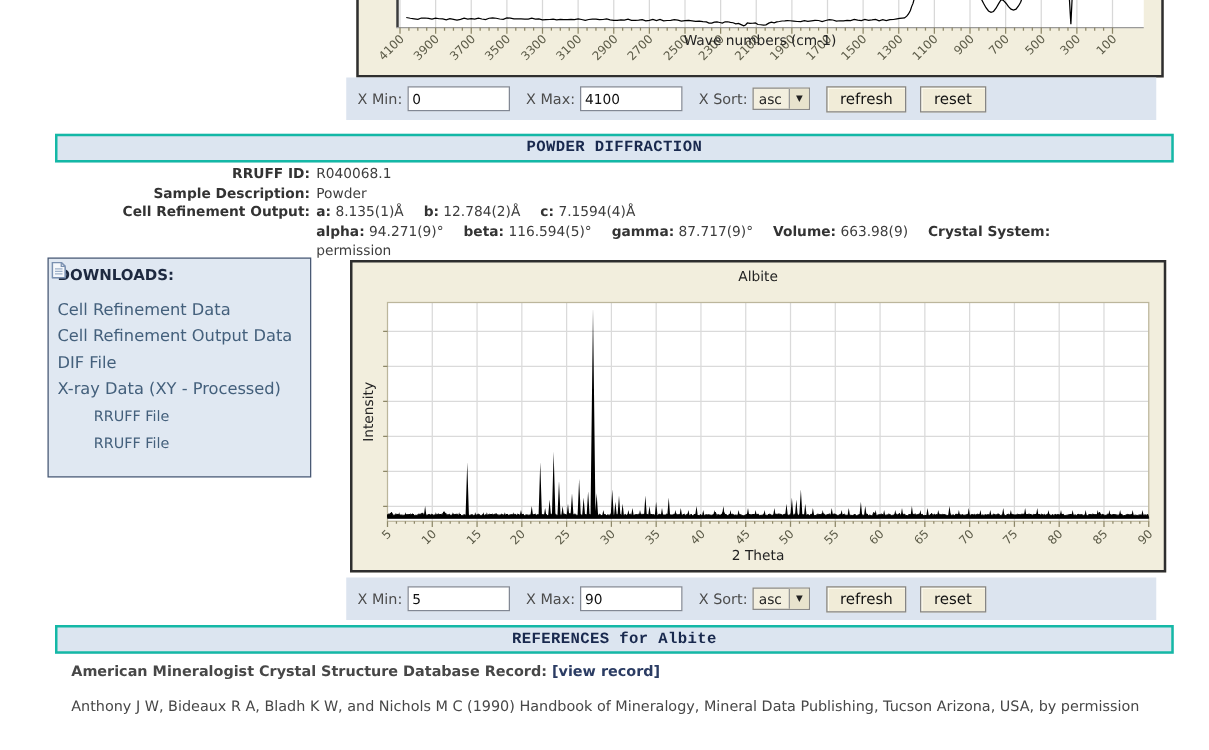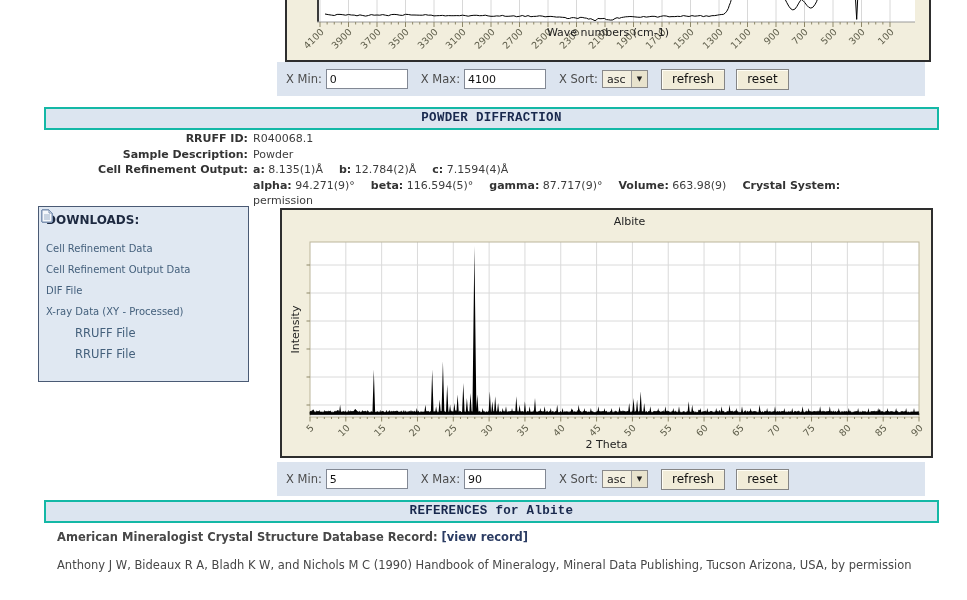--- a/index.html
+++ b/index.html
@@ -1,20 +1,20 @@
 <!DOCTYPE html>
 <html><head>
 <meta charset="utf-8">
 <style>
   html,body{margin:0;padding:0;background:#fff;}
   #page{position:relative;width:967px;height:600px;overflow:hidden;background:#fff;
         font-family:"DejaVu Sans","Liberation Sans",sans-serif;color:#333;}
   
   .chartbox{position:absolute;background:#f2eedd;border:2px solid #2e2e2e;}
-  .chart-title{position:absolute;left:0;width:100%;text-align:center;font-size:11px;color:#222;padding-left:23px;}
+  .chart-title{position:absolute;left:0;width:100%;text-align:center;font-size:11px;color:#222;}
   .xlabel{position:absolute;font-size:11px;color:#222;white-space:nowrap;}
   .ylabel{position:absolute;font-size:11px;color:#222;transform:rotate(-90deg);transform-origin:center;white-space:nowrap;}
   .xtick{position:absolute;font-size:9.5px;color:#5d5c49;transform:rotate(-45deg);
          transform-origin:100% 0;white-space:nowrap;}
   svg{position:absolute;left:0;top:0;}
   
   .controls{position:absolute;left:277px;width:648px;height:34px;background:#dce4ef;
             display:flex;align-items:center;padding-left:9px;box-sizing:border-box;}
   .ctl-label{font-size:11.5px;color:#4c4c4c;margin-right:4px;white-space:nowrap;text-align:center;}
   .ctl-input{width:74px;height:16px;border:1px solid #828894;font-size:11px;
@@ -35,21 +35,21 @@
   .ilabel{width:210px;text-align:right;font-weight:bold;color:#333;flex:none;}
   .ival{margin-left:5px;white-space:nowrap;}
   .pair{margin-right:16px;}
   .pair b{color:#333;}
   
   #downloads{position:absolute;left:38px;top:206px;width:211px;height:176px;background:#e0e8f2;
              border:1px solid #4a5a74;box-sizing:border-box;padding:6px 6px 0 7px;}
   #dl-title{font-size:12px;font-weight:bold;color:#1d2940;margin-bottom:13px;}
   .dl-item{display:flex;align-items:flex-start;margin-bottom:2.5px;}
   .dl-icon{flex:none;margin:2px 6px 0 2px;}
-  .dl-text{font-size:10px;color:#44607c;line-height:18.5px;cursor:pointer;}
+  .dl-text{font-size:13px;color:#44607c;line-height:18.5px;cursor:pointer;}
   .dl-wrap{margin-left:29px;font-size:11.5px;color:#44607c;line-height:18.5px;margin-bottom:2.5px;cursor:pointer;}
   .dots-icon{display:inline-block;vertical-align:-1px;margin-left:4px;}
   
   .ref{position:absolute;font-size:11.5px;color:#474747;line-height:15.5px;white-space:nowrap;}
   .ref a,.dl-text,a{ text-decoration:none;}
   .reflink{color:#2b3c63;cursor:pointer;}
 </style>
 </head>
 <body>
 

